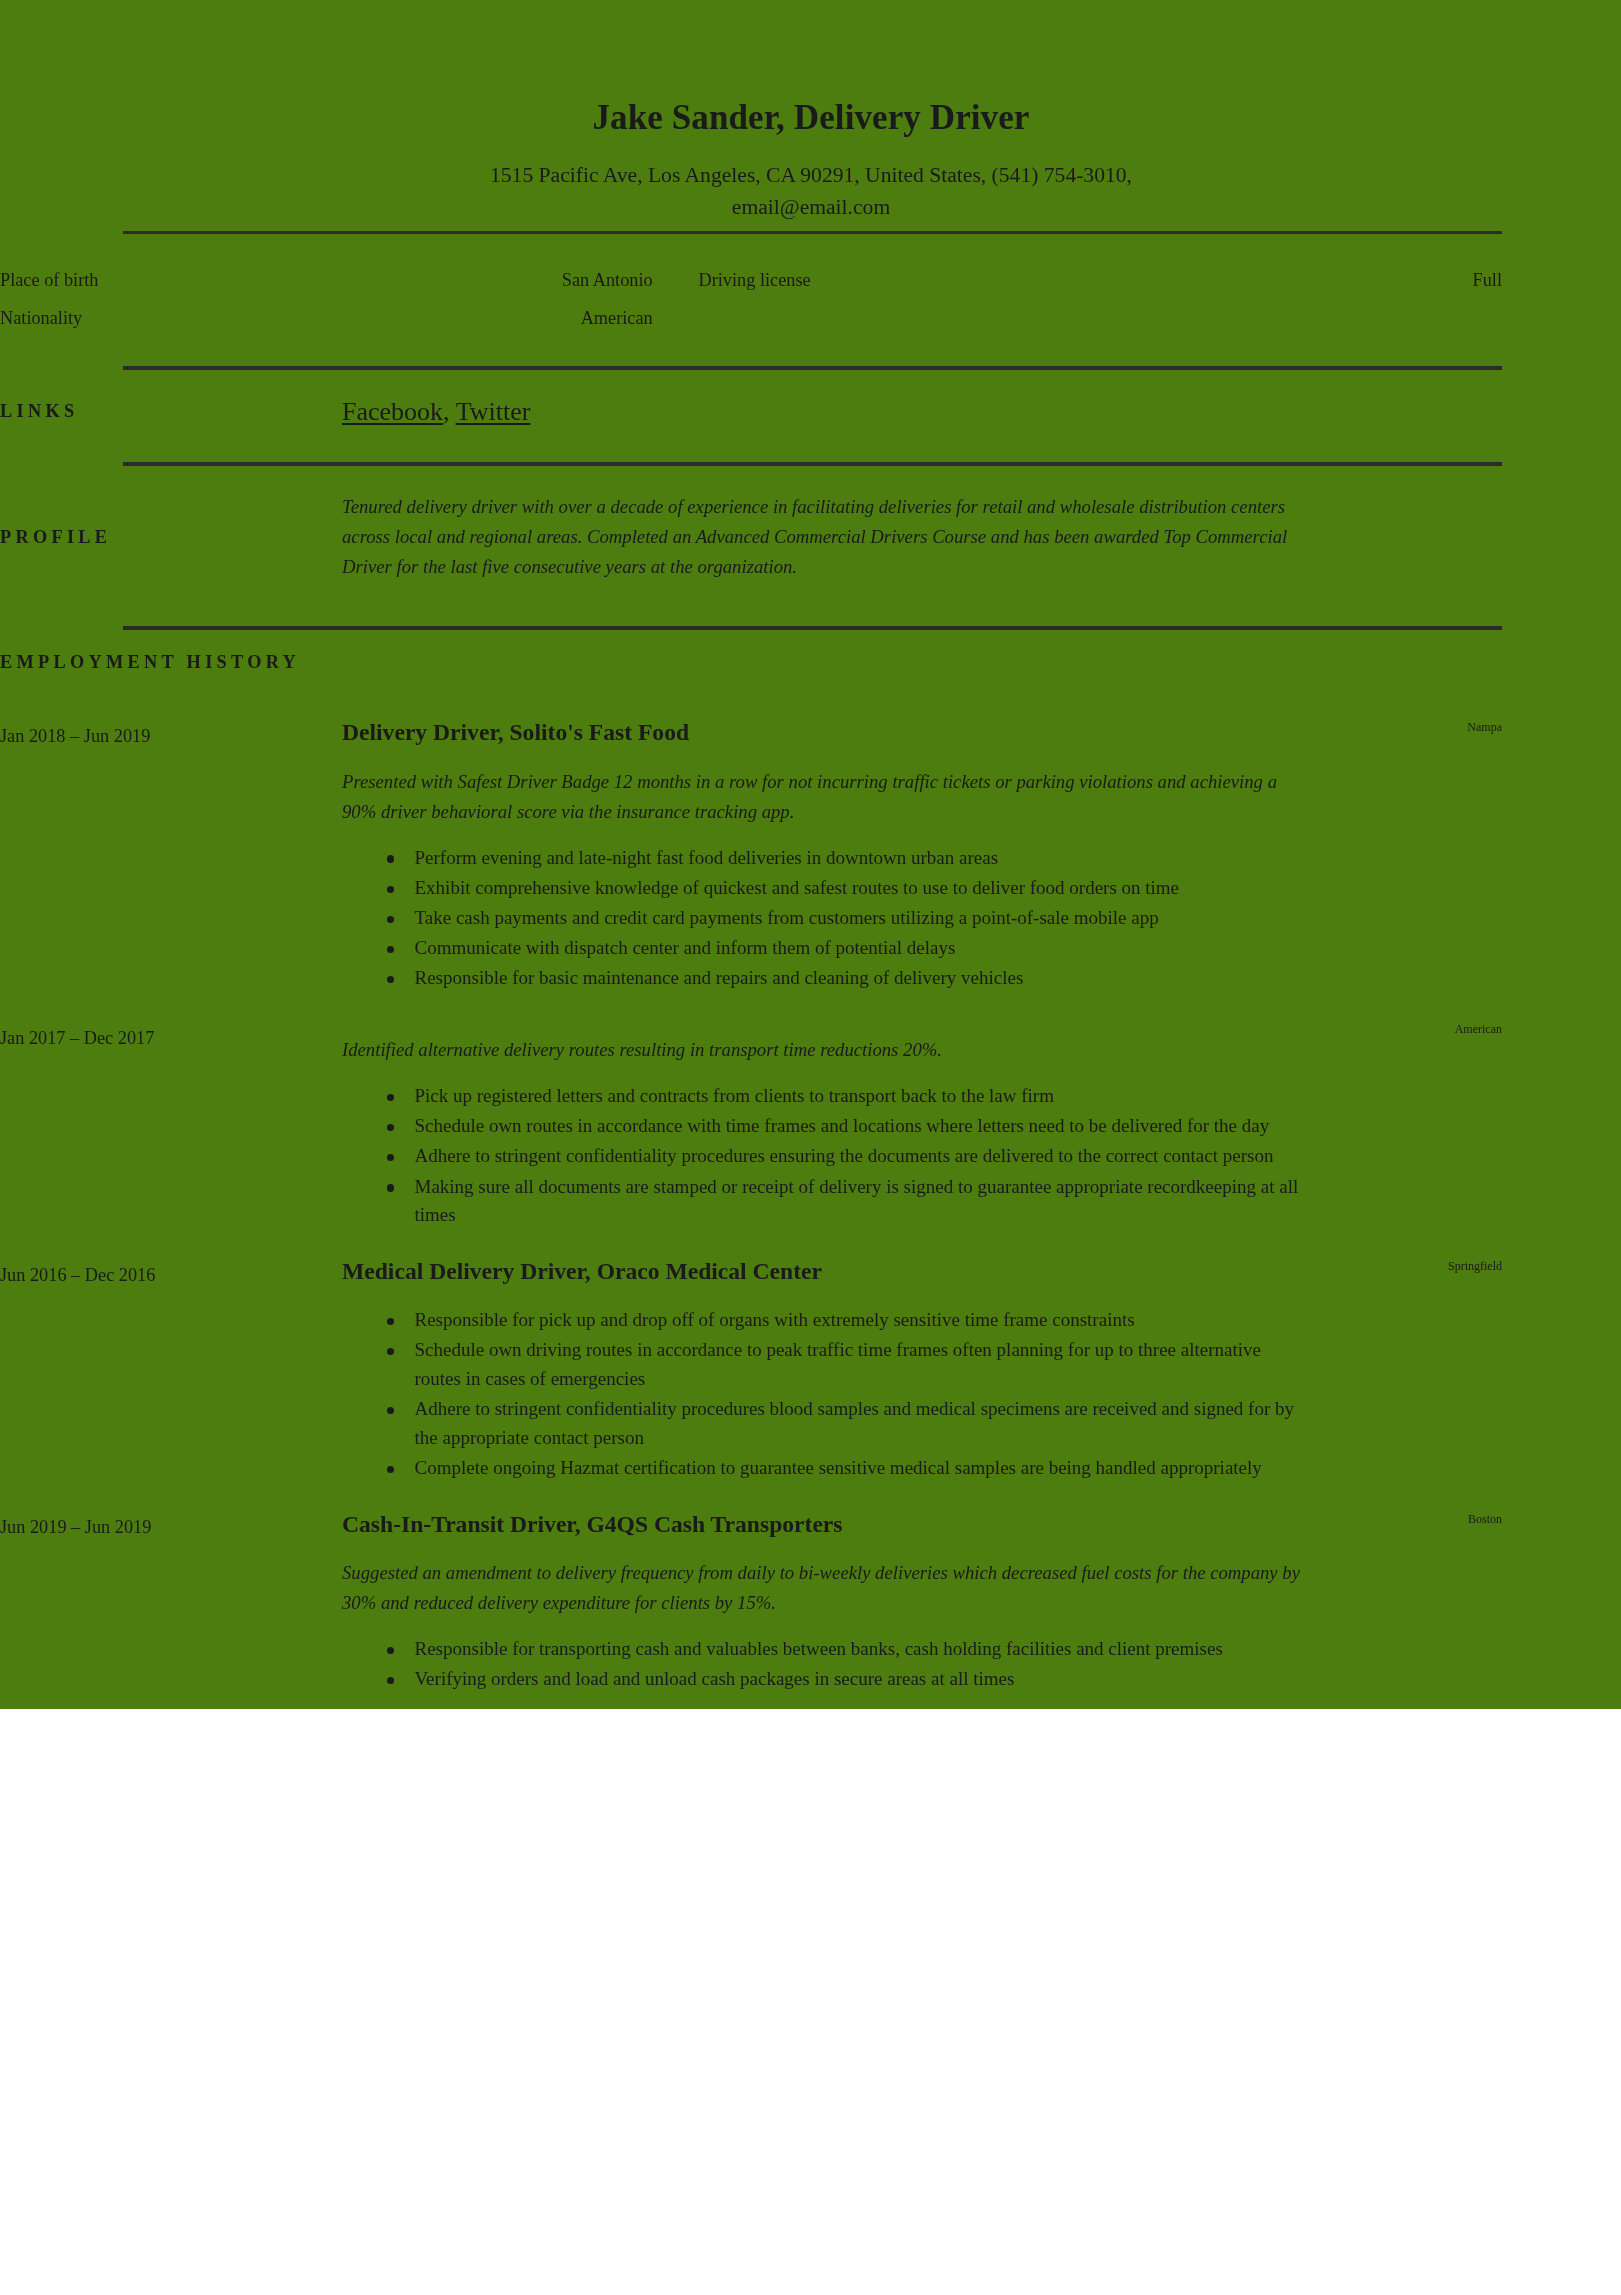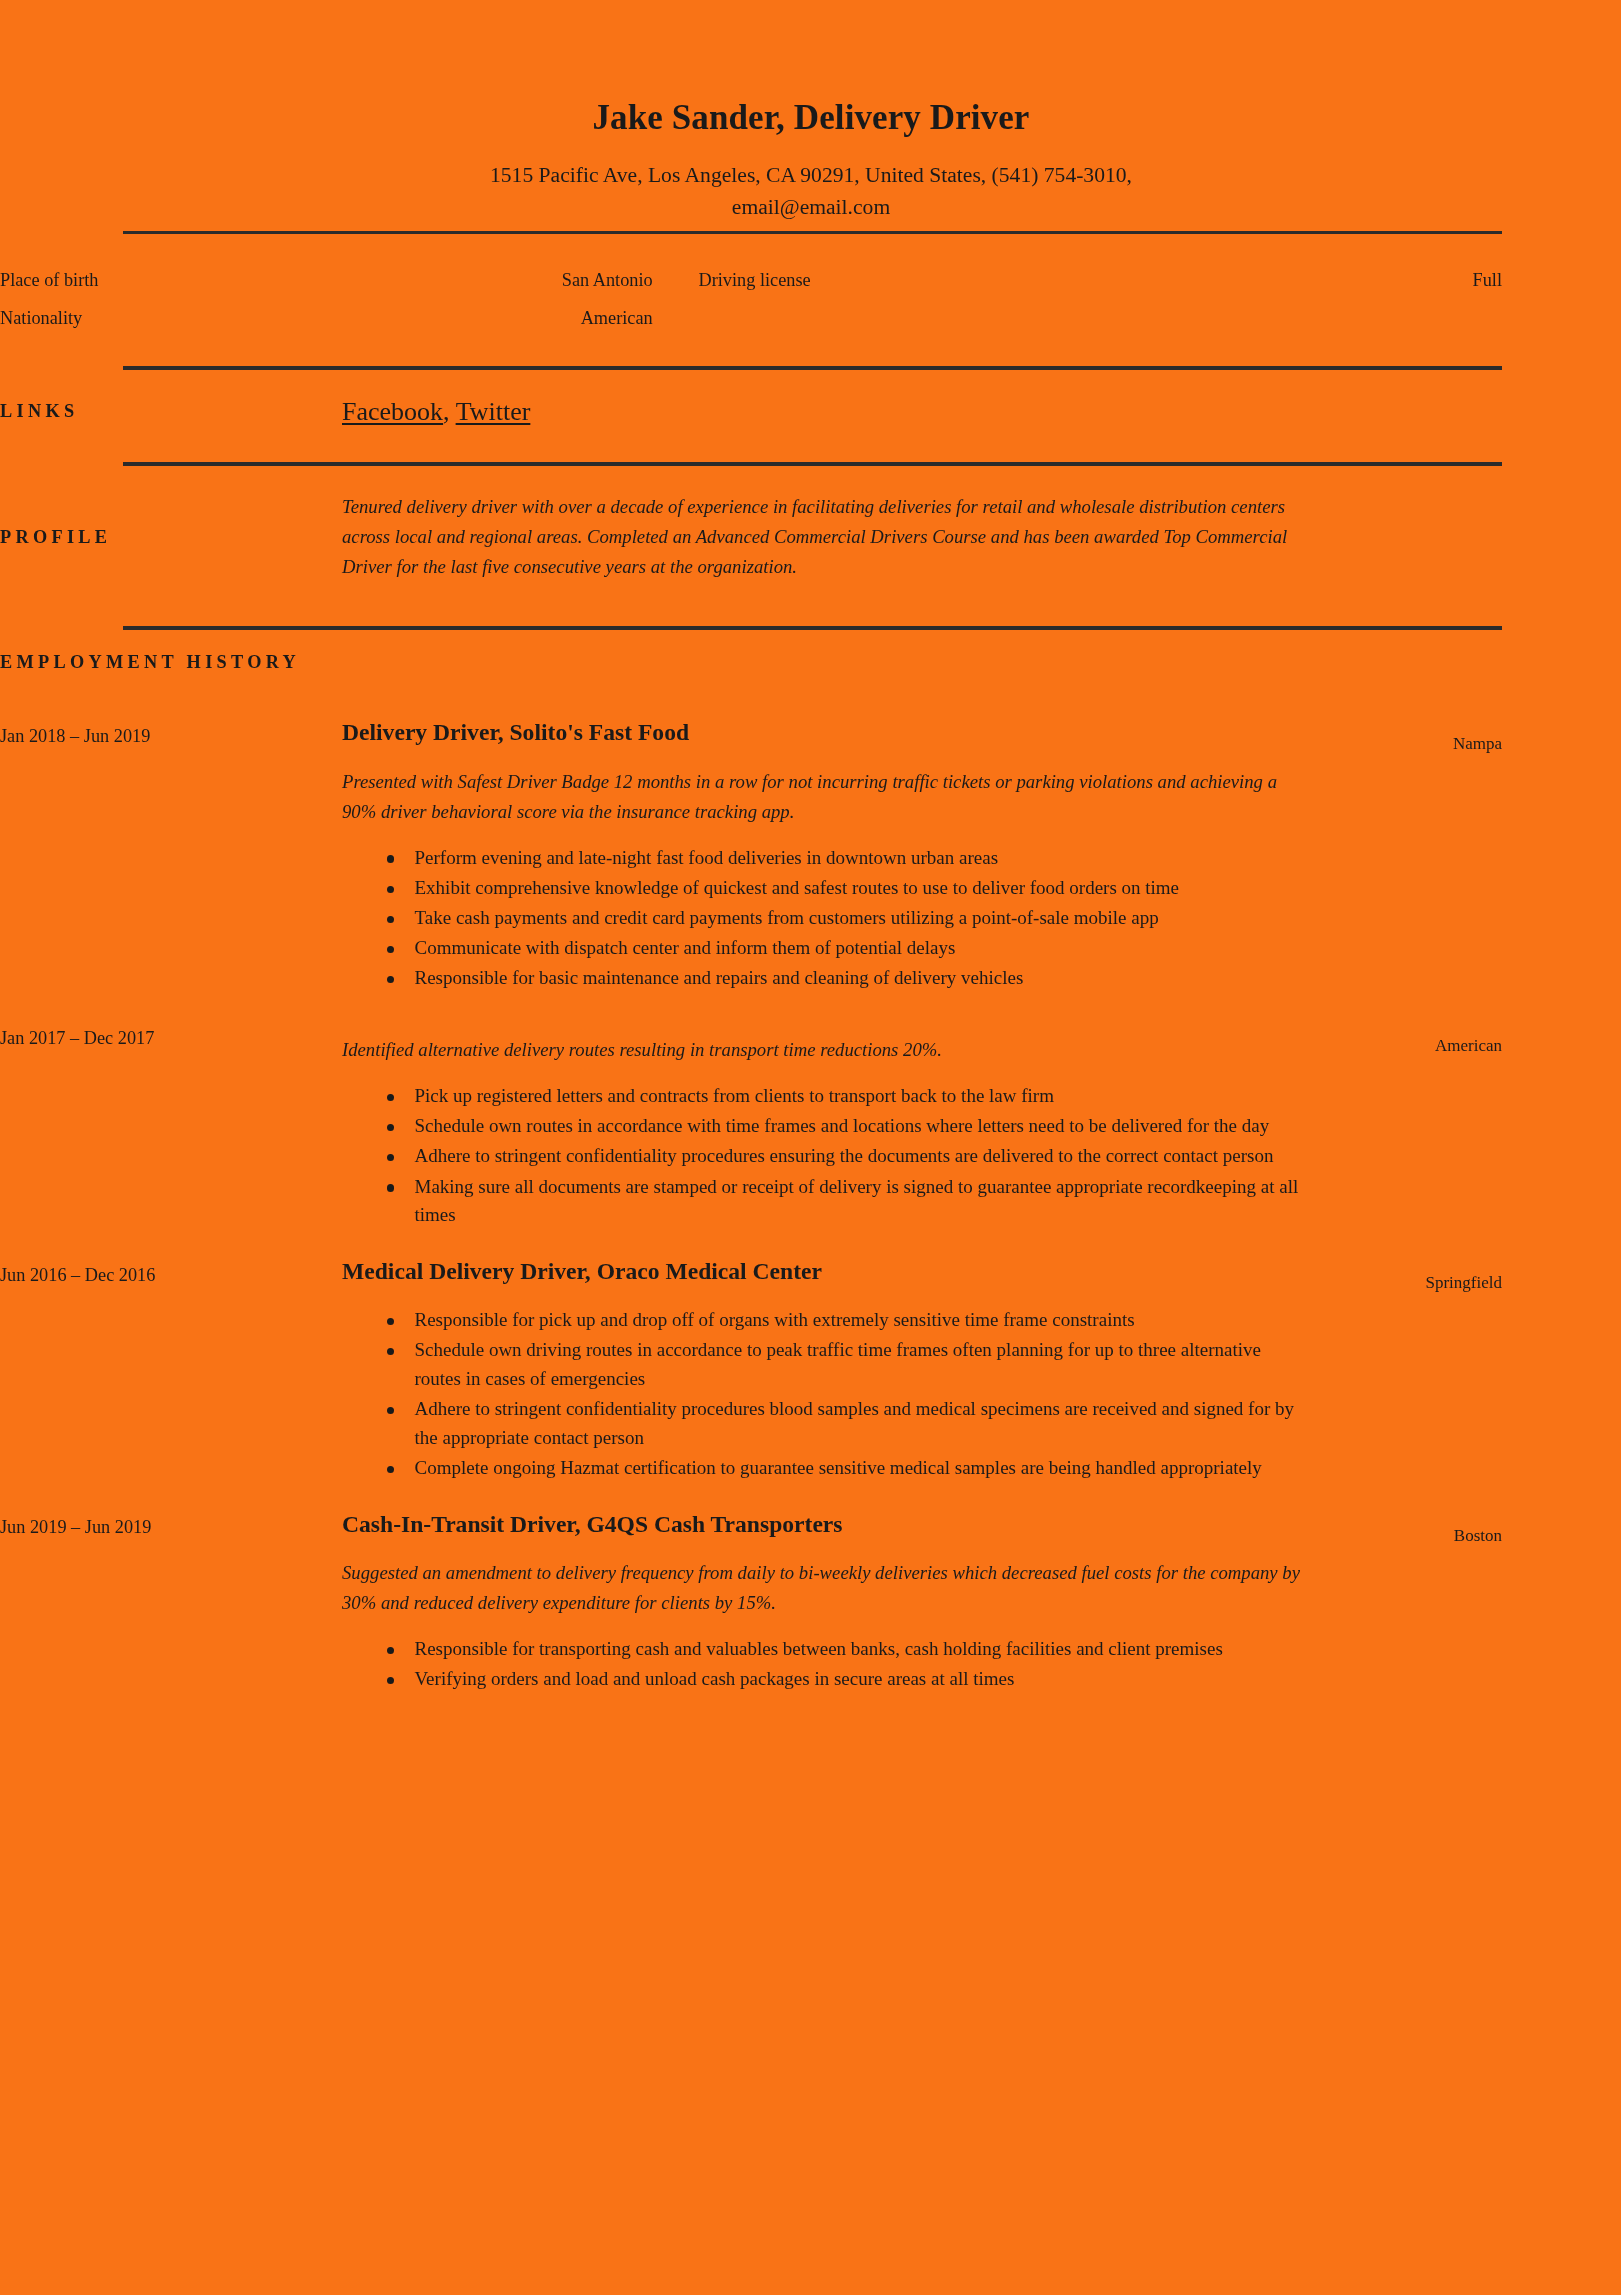--- a/index.html
+++ b/index.html
@@ -9,22 +9,22 @@
     background: #ffffff;
   }
   body {
     font-family: "Liberation Serif", "DejaVu Serif", serif;
     color: #1a1a1a;
     -webkit-font-smoothing: antialiased;
   }
   .page {
     position: relative;
     width: 1622px;
-    height: 2295px;
-    background: #f97316;
+    height: 1709px;
+    background: #4d7c0f;
     box-sizing: border-box;
     padding: 0;
     overflow: hidden;
   }
 
   
   .header {
     padding-top: 98px;
     text-align: center;
   }
@@ -171,23 +171,23 @@
   }
   .job-title {
     font-size: 23.6px;
     font-weight: bold;
     line-height: 1.42;
     margin: 0;
     max-width: 772px;
   }
   .job-location {
     position: absolute;
-    top: 16px;
+    top: 3px;
     right: 0;
-    font-size: 17px;
+    font-size: 12px;
     line-height: 1.4;
     text-align: right;
     white-space: nowrap;
   }
   .job-desc {
     font-style: italic;
     font-size: 18.7px;
     line-height: 1.6;
     margin: 17px 0 0 0;
     max-width: 1047px;

